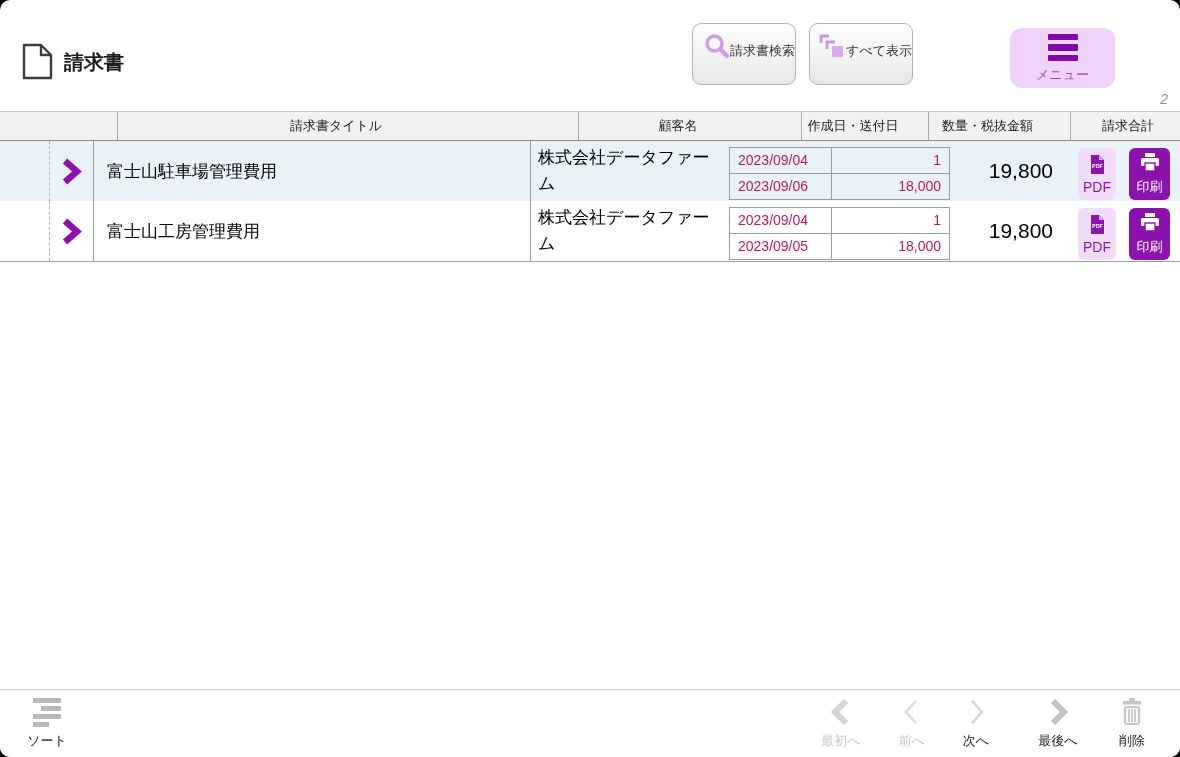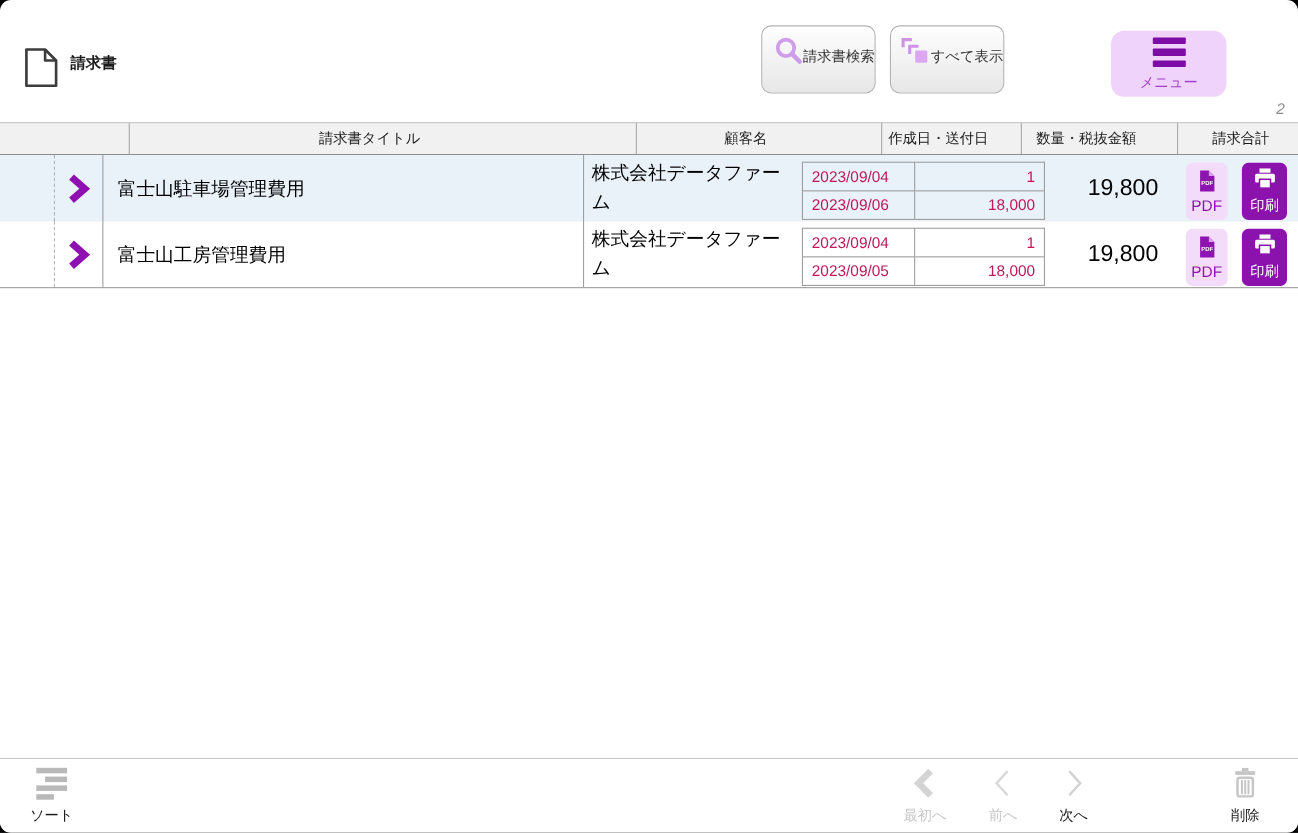--- a/index.html
+++ b/index.html
@@ -12,21 +12,21 @@
   
   .titlebar{position:absolute;top:0;left:0;right:0;height:28px;background:#ececec;
     border-bottom:1px solid #d8d8d8;z-index:30;}
   .titlebar .tl{position:absolute;top:8px;width:13px;height:13px;border-radius:50%;}
   .tl-red{left:11px;background:#ff5f57;}
   .tl-yellow{left:31px;background:#febc2e;}
   .tl-green{left:51px;background:#28c840;}
   .titlebar-title{line-height:28px;text-align:center;font-size:13px;font-weight:700;color:#3c3c3c;}
   
   .doc-icon{position:absolute;left:22px;top:43px;}
-  .page-title{position:absolute;left:64px;top:49px;font-size:14px;font-weight:700;color:#1c1c1c;}
+  .page-title{position:absolute;left:64px;top:49px;font-size:20px;font-weight:700;color:#1c1c1c;}
   .btn-grey{position:absolute;top:23px;height:62px;box-sizing:border-box;
     background:linear-gradient(#fefefe,#e7e7e7);border:1px solid #b3b3b3;border-radius:9px;
     display:flex;flex-direction:row;align-items:center;justify-content:flex-end;
     padding:0 0 7px 0;cursor:pointer;z-index:10;}
   .btn-grey .lbl{font-size:13px;color:#333;}
   #btn-search{left:692px;width:104px;}
   #btn-showall{left:809px;width:104px;}
   .btn-grey .ic{margin-bottom:6px;}
   .btn-menu{position:absolute;left:1010px;top:28px;width:105px;height:60px;background:#efd3fb;
     border:none;border-radius:12px;display:flex;flex-direction:column;align-items:center;
@@ -259,20 +259,28 @@
 
     <button class="tool t-next">
       <span class="icbox">
         <svg width="22" height="28" viewBox="0 0 22 28">
           <polyline points="7,3 17,14 7,25" fill="none" stroke="#d2d2d2" stroke-width="2.2" stroke-linejoin="miter"></polyline>
         </svg>
       </span>
       <span class="lbl lbl-dark">次へ</span>
     </button>
 
+    <button class="tool t-last">
+      <span class="icbox">
+        <svg width="22" height="28" viewBox="0 0 22 28">
+          <polyline points="6,3 17,14 6,25" fill="none" stroke="#c2c2c2" stroke-width="6" stroke-linejoin="miter"></polyline>
+        </svg>
+      </span>
+      <span class="lbl lbl-dark">最後へ</span>
+    </button>
 
     <button class="tool t-delete">
       <span class="icbox">
         <svg width="26" height="28" viewBox="0 0 26 28">
           <rect x="10" y="0" width="6" height="3" fill="#c6c6c6"></rect>
           <rect x="4" y="3" width="18" height="3.5" fill="#c6c6c6"></rect>
           <rect x="6" y="9" width="14" height="17" rx="2" fill="none" stroke="#c6c6c6" stroke-width="2.2"></rect>
           <line x1="10" y1="11" x2="10" y2="24" stroke="#c6c6c6" stroke-width="1.8"></line>
           <line x1="13" y1="11" x2="13" y2="24" stroke="#c6c6c6" stroke-width="1.8"></line>
           <line x1="16" y1="11" x2="16" y2="24" stroke="#c6c6c6" stroke-width="1.8"></line>

